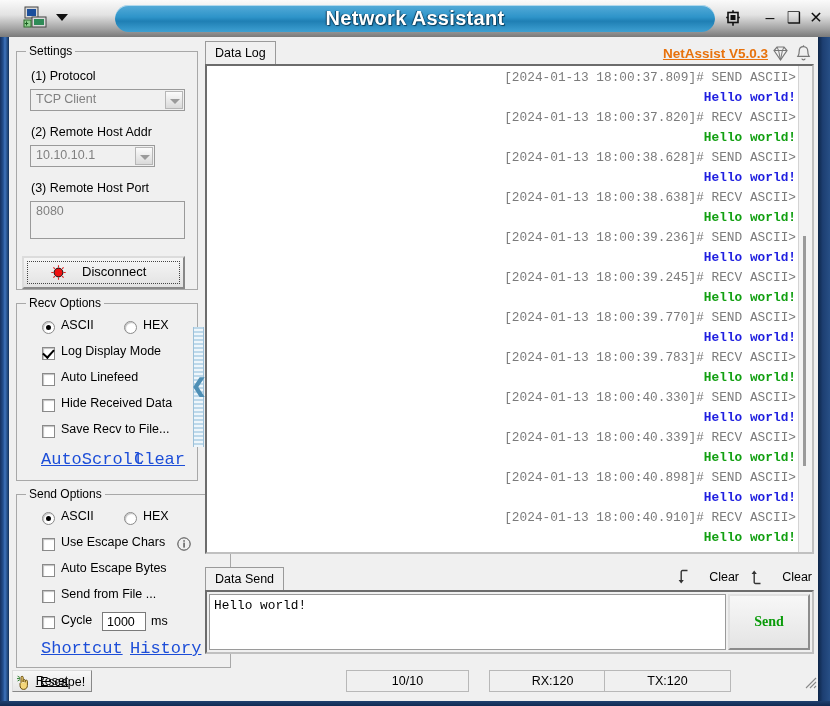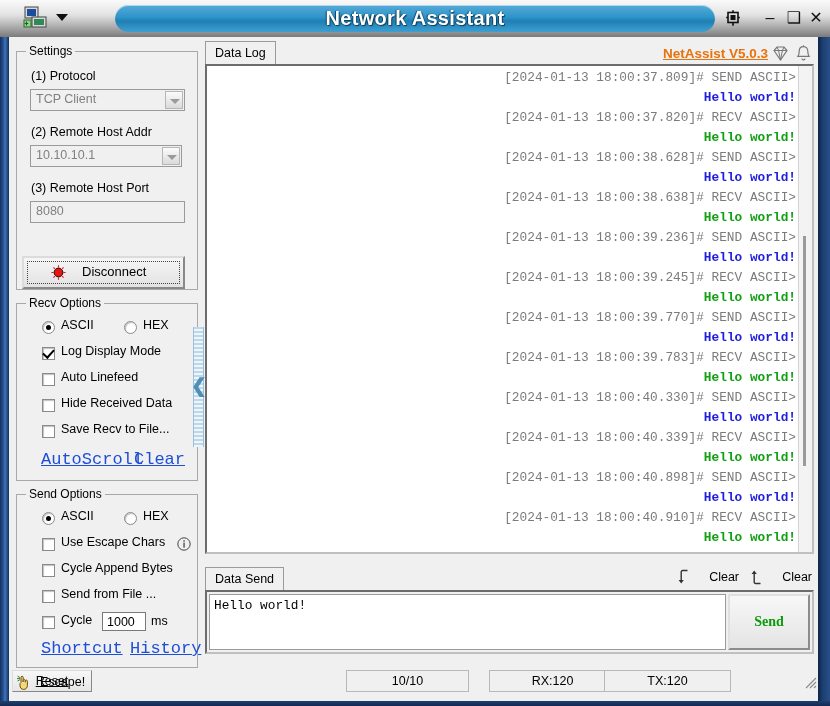--- a/index.html
+++ b/index.html
@@ -212,29 +212,29 @@
 
         <div class="lbl" style="left:14px;top:17px;">(1) Protocol</div>
         <div class="field" style="left:13px;top:37px;width:155px;height:22px;">
           <span class="val">TCP Client</span>
           <span class="combo-arrow">
               <i></i>
             </span>
         </div>
 
         <div class="lbl" style="left:14px;top:73px;">(2) Remote Host Addr</div>
-        <div class="field" style="left:13px;top:93px;width:152px;height:22px;">
+        <div class="field" style="left:13px;top:93px;width:125px;height:22px;">
           <span class="val">10.10.10.1</span>
           <span class="combo-arrow">
               <i></i>
             </span>
         </div>
 
         <div class="lbl" style="left:14px;top:129px;">(3) Remote Host Port</div>
-        <div class="field" style="left:13px;top:149px;width:155px;height:22px;">
+        <div class="field" style="left:13px;top:149px;width:155px;height:38px;">
           <span class="val">8080</span>
         </div>
 
         <div id="disconnect-btn">
           <div id="disconnect-inner"></div>
           <svg id="disc-led" viewBox="0 0 15 15">
             <g stroke="#e02020" stroke-width="1.1">
               <path d="M7.5 0.3v2.2M7.5 12.5v2.2M0.3 7.5h2.2M12.5 7.5h2.2"></path>
               <path d="M2.4 2.4l1.5 1.5M11.1 11.1l1.5 1.5M12.6 2.4l-1.5 1.5M3.9 11.1l-1.5 1.5"></path>
             </g>
@@ -261,38 +261,38 @@
         <span class="check" style="left:25px;top:95px;"></span>
         <span class="opt-label" style="left:44px;top:92px;">Hide Received Data</span>
 
         <span class="check" style="left:25px;top:121px;"></span>
         <span class="opt-label" style="left:44px;top:118px;">Save Recv to File...</span>
 
         <span class="hlink" style="left:24px;top:146px;">AutoScroll</span>
         <span class="hlink" style="left:117px;top:146px;">Clear</span>
       </div>
 
-      <div class="groupbox" style="left:4px;top:453px;width:180px;height:172px;">
+      <div class="groupbox" style="left:4px;top:453px;width:180px;height:172px;padding-left:33px;">
         <span class="gb-title">Send Options</span>
 
         <span class="radio on" style="left:25px;top:17px;"></span>
         <span class="opt-label" style="left:44px;top:14px;">ASCII</span>
         <span class="radio" style="left:107px;top:17px;"></span>
         <span class="opt-label" style="left:126px;top:14px;">HEX</span>
 
         <span class="check" style="left:25px;top:43px;"></span>
         <span class="opt-label" style="left:44px;top:40px;">Use Escape Chars</span>
         <svg style="position:absolute;left:160px;top:42px;width:14px;height:14px;" viewBox="0 0 14 14">
           <circle cx="7" cy="7" r="6.2" fill="none" stroke="#444" stroke-width="1"></circle>
           <rect x="6.4" y="5.6" width="1.3" height="5" fill="#444"></rect>
           <rect x="6.4" y="3.2" width="1.3" height="1.5" fill="#444"></rect>
         </svg>
 
         <span class="check" style="left:25px;top:69px;"></span>
-        <span class="opt-label" style="left:44px;top:66px;">Cycle Append Bytes</span>
+        <span class="opt-label" style="left:44px;top:66px;">Auto Escape Bytes</span>
 
         <span class="check" style="left:25px;top:95px;"></span>
         <span class="opt-label" style="left:44px;top:92px;text-align:center;">Send from File ...</span>
 
         <span class="check" style="left:25px;top:121px;"></span>
         <span class="opt-label" style="left:44px;top:118px;">Cycle</span>
         <span id="cycle-box" style="left:85px;top:117px;">
           <span class="cv">1000</span>
         </span>
         <span class="opt-label" style="left:134px;top:119px;">ms</span>

